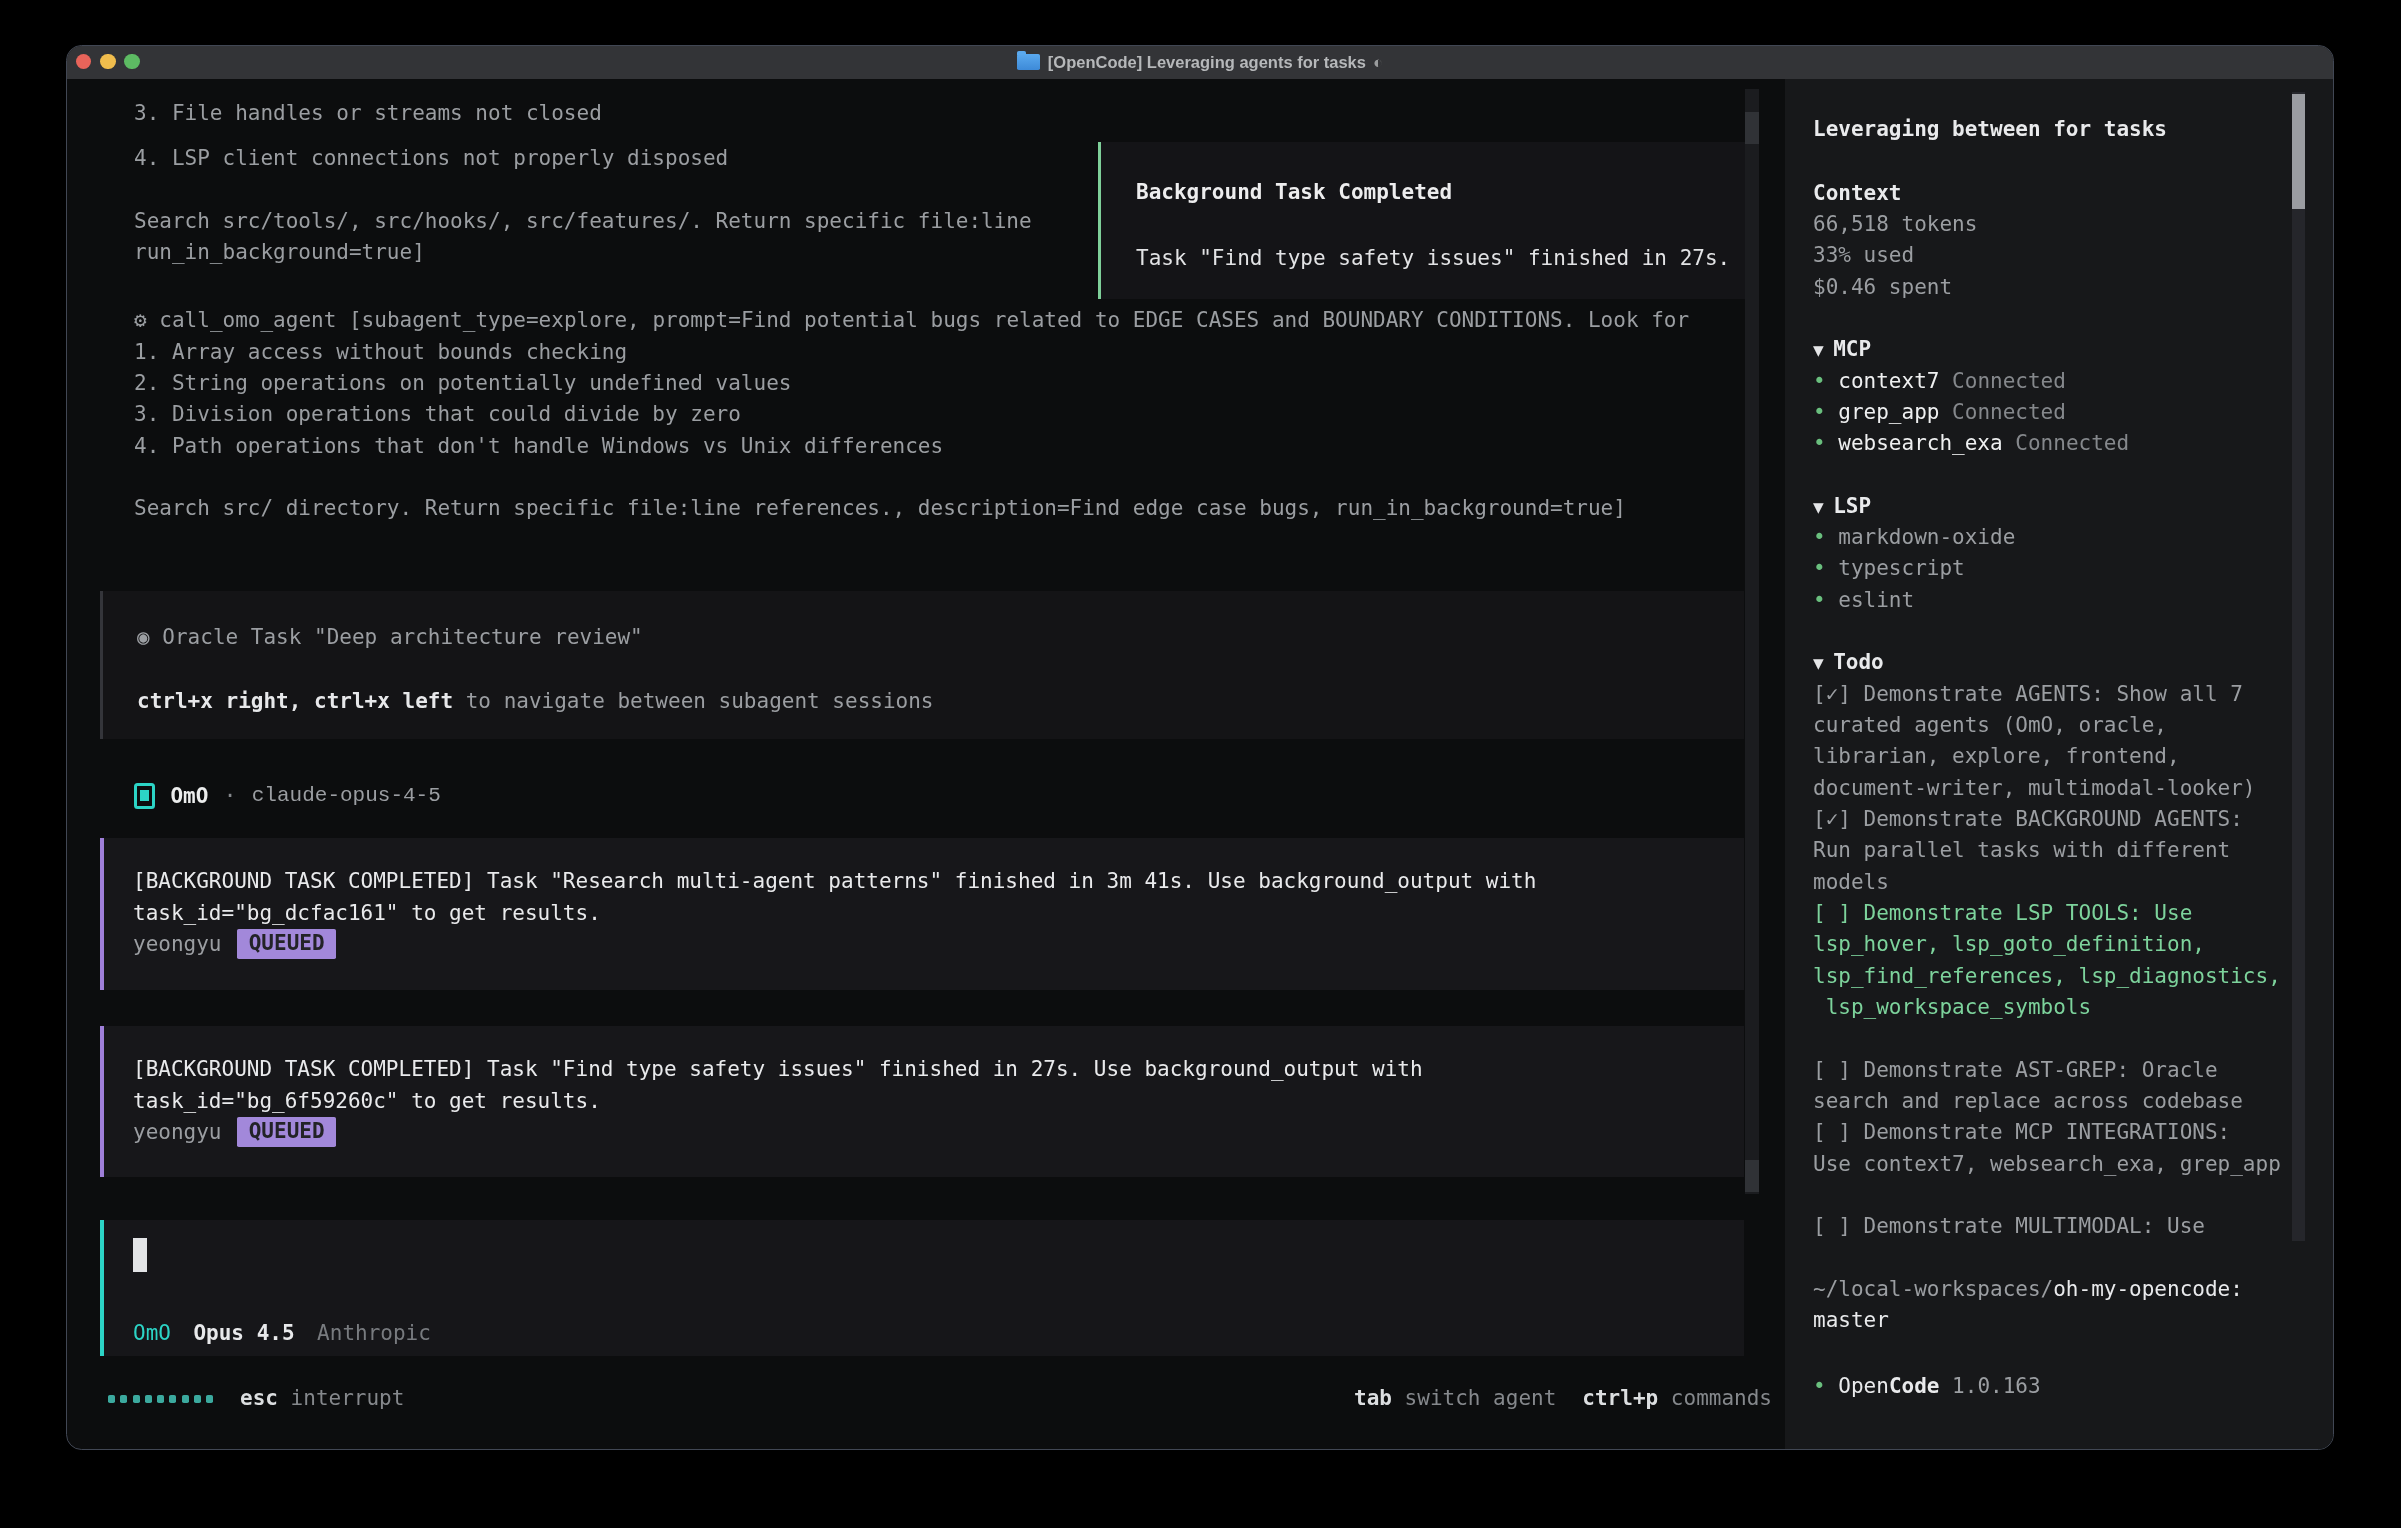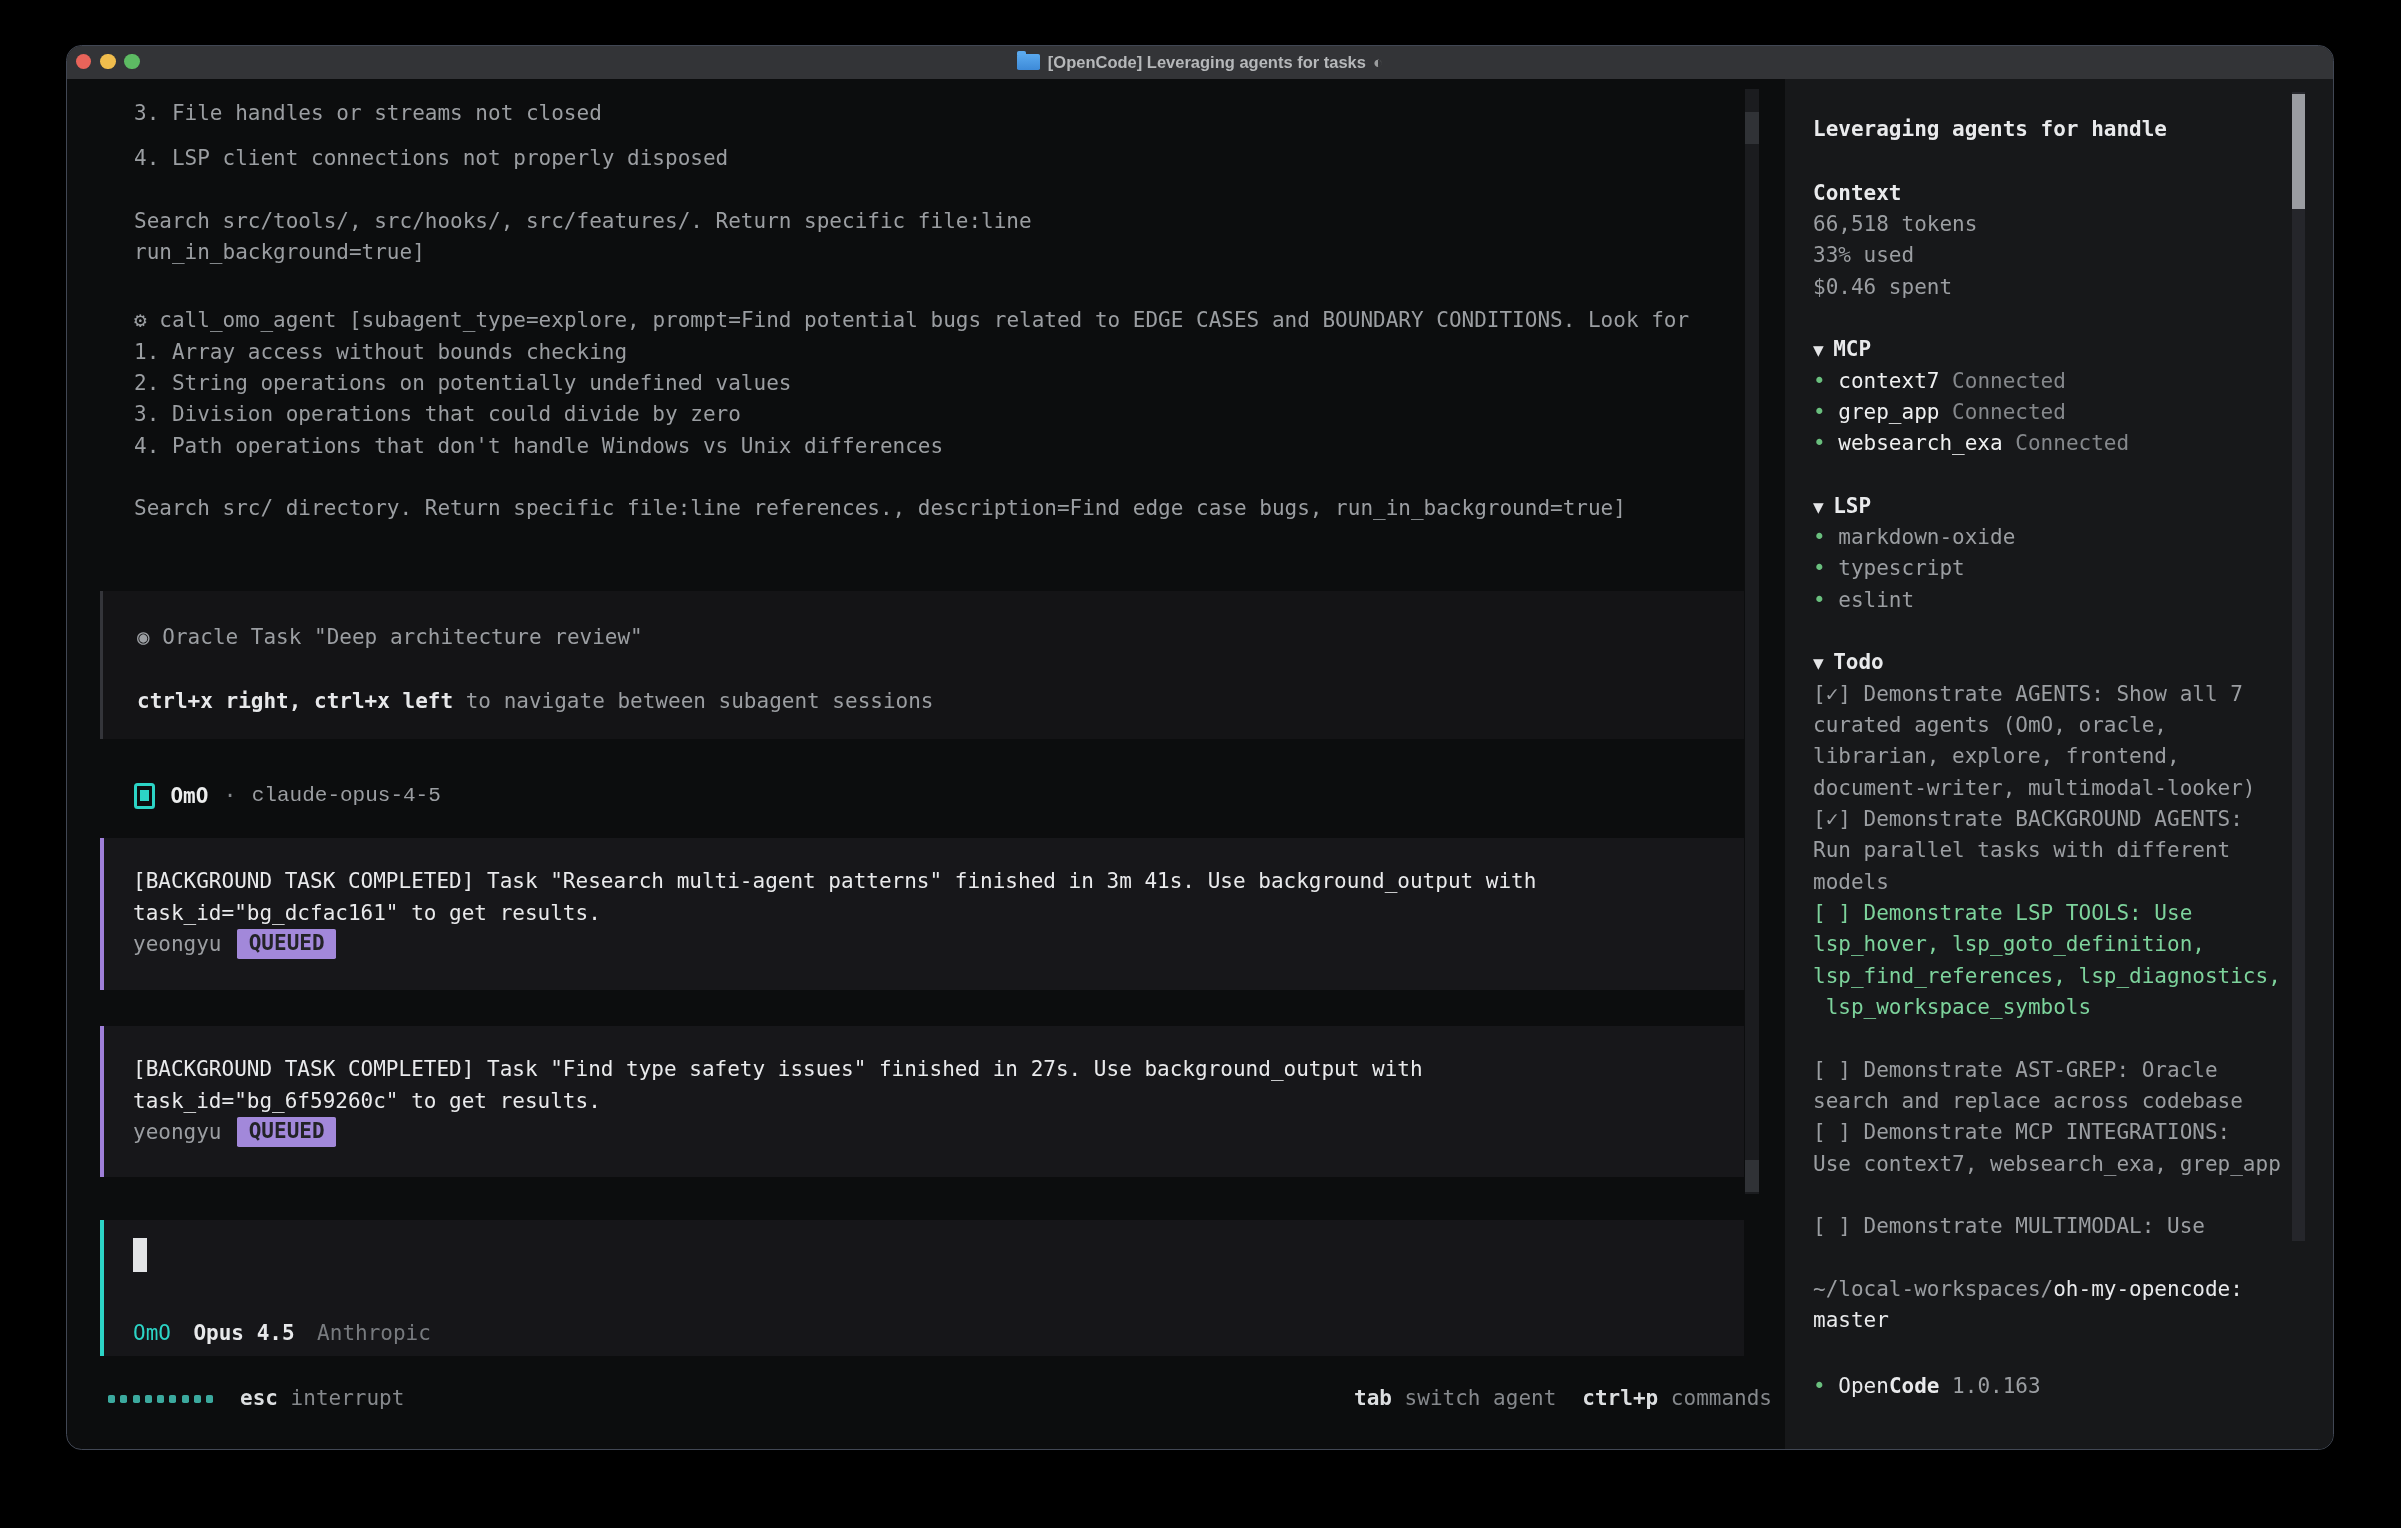--- a/index.html
+++ b/index.html
@@ -115,20 +115,24 @@
   <div class="cl" style="top:160px;">Search src/tools/, src/hooks/, src/features/. Return specific file:line</div>
   <div class="cl" style="top:191px;">run_in_background=true]</div>
 
   <div class="cl" style="top:259px;"><span>⚙</span><span> </span><span>call_omo_agent [subagent_type=explore, prompt=Find potential bugs related to EDGE CASES and BOUNDARY CONDITIONS. Look for</span></div>
   <div class="cl" style="top:291px;">1. Array access without bounds checking</div>
   <div class="cl" style="top:322px;">2. String operations on potentially undefined values</div>
   <div class="cl" style="top:353px;">3. Division operations that could divide by zero</div>
   <div class="cl" style="top:385px;">4. Path operations that don't handle Windows vs Unix differences</div>
   <div class="cl" style="top:447px;">Search src/ directory. Return specific file:line references., description=Find edge case bugs, run_in_background=true]</div>
 
+  <div class="toast">
+    <div class="t-title">Background Task Completed</div>
+    <div class="t-body">Task "Find type safety issues" finished in 27s.</div>
+  </div>
 
   <div class="panel oracle">
     <div class="pl" style="top:31px;color:var(--gray);"><span>◉</span><span> </span><span>Oracle Task "Deep architecture review"</span></div>
     <div class="pl" style="top:95px;"><span style="font-weight:bold;color:#e7e8ea;">ctrl+x right, ctrl+x left</span><span style="color:var(--gray);"> to navigate between subagent sessions</span></div>
   </div>
 
   <div class="agent-row">
     <span class="omo-icon"><i></i></span>
     <span style="color:#eceded;font-weight:bold;">OmO</span>
     <span style="color:var(--dimgray);">·</span>
@@ -172,21 +176,21 @@
     <span><span class="key">tab</span><span> </span><span class="lbl">switch agent</span></span>
     <span><span class="key">ctrl+p</span><span> </span><span class="lbl">commands</span></span>
   </div>
 
   <div class="chat-scroll">
     <div class="notch" style="top:22.5px;"></div>
     <div class="notch" style="top:1071px;"></div>
   </div>
 
   <div class="sidebar">
-    <div class="sl head" style="top:35px;">Leveraging agents for handle</div>
+    <div class="sl head" style="top:35px;">Leveraging between for tasks</div>
 
     <div class="sl head" style="top:99px;">Context</div>
     <div class="sl" style="top:130px;">66,518 tokens</div>
     <div class="sl" style="top:161px;">33% used</div>
     <div class="sl" style="top:193px;">$0.46 spent</div>
 
     <div class="sl head" style="top:255px;"><span class="tri">▼</span><span>MCP</span></div>
     <div class="sl" style="top:287px;"><span class="b">• </span><span class="nm">context7</span><span> </span><span class="st">Connected</span></div>
     <div class="sl" style="top:318px;"><span class="b">• </span><span class="nm">grep_app</span><span> </span><span class="st">Connected</span></div>
     <div class="sl" style="top:349px;"><span class="b">• </span><span class="nm">websearch_exa</span><span> </span><span class="st">Connected</span></div>

